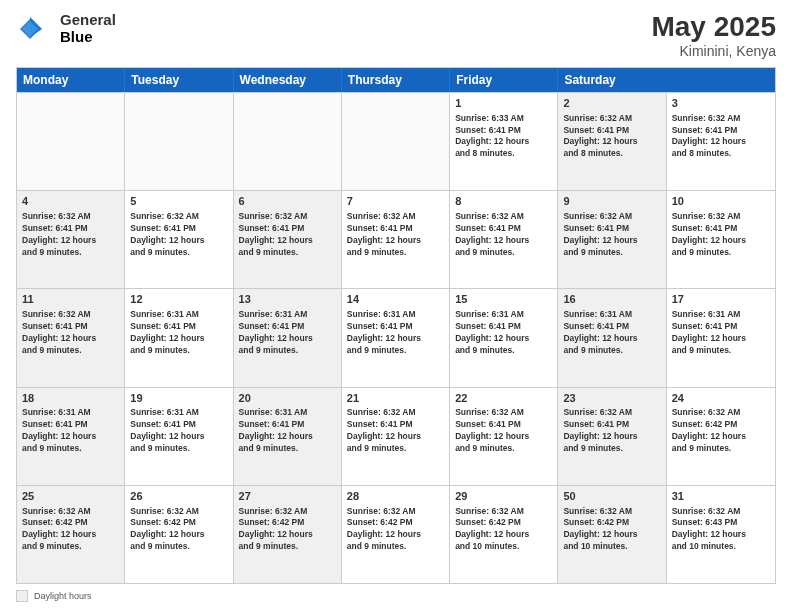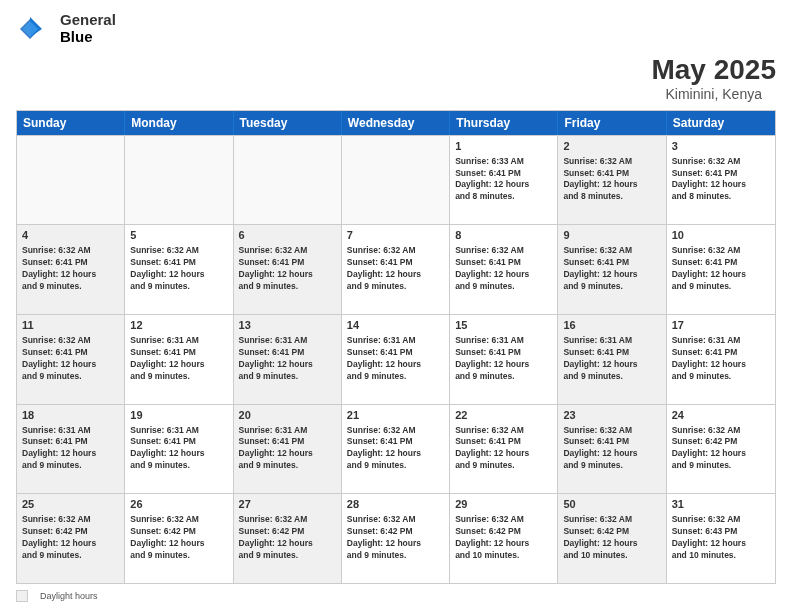--- a/index.html
+++ b/index.html
@@ -34,22 +34,21 @@
       font-weight: bold;
       line-height: 1.1;
     }
     .logo-text .general { color: #333; }
     .logo-text .blue { color: #000000; }
     .logo-icon {
       width: 28px;
       height: 28px;
     }
     .title-area {
-      text-align: center;
-      margin-top: 43px;
+      text-align: right;
     }
     .month-title {
       font-size: 28px;
       font-weight: bold;
       color: #333;
       line-height: 1.1;
     }
     .subtitle {
       font-size: 14px;
       color: #555;
@@ -108,21 +107,21 @@
       color: #333;
       line-height: 1.4;
       font-weight: bold;
     }
     .footer {
       margin-top: 6px;
       font-size: 9px;
       color: #555;
       display: flex;
       align-items: center;
-      gap: 12px;
+      gap: 6px;
     }
     .footer-box {
       width: 12px;
       height: 12px;
       background: #f0f0f0;
       border: 1px solid #ccc;
       display: inline-block;
     }
   </style>
 </head>
@@ -142,21 +141,20 @@
       </div>
     </div>
     <div class="title-area">
       <div class="month-title">May 2025</div>
       <div class="subtitle">Kiminini, Kenya</div>
     </div>
   </div>
 
   <div class="calendar">
     <div class="cal-header-row">
-    <div class="cal-header-cell">Sunday</div>
         <div class="cal-header-cell">Monday</div>
         <div class="cal-header-cell">Tuesday</div>
         <div class="cal-header-cell">Wednesday</div>
         <div class="cal-header-cell">Thursday</div>
         <div class="cal-header-cell">Friday</div>
         <div class="cal-header-cell">Saturday</div>
       </div>
     <div class="cal-body">
     <div class="cal-row">
           <div class="cal-cell empty"></div>

